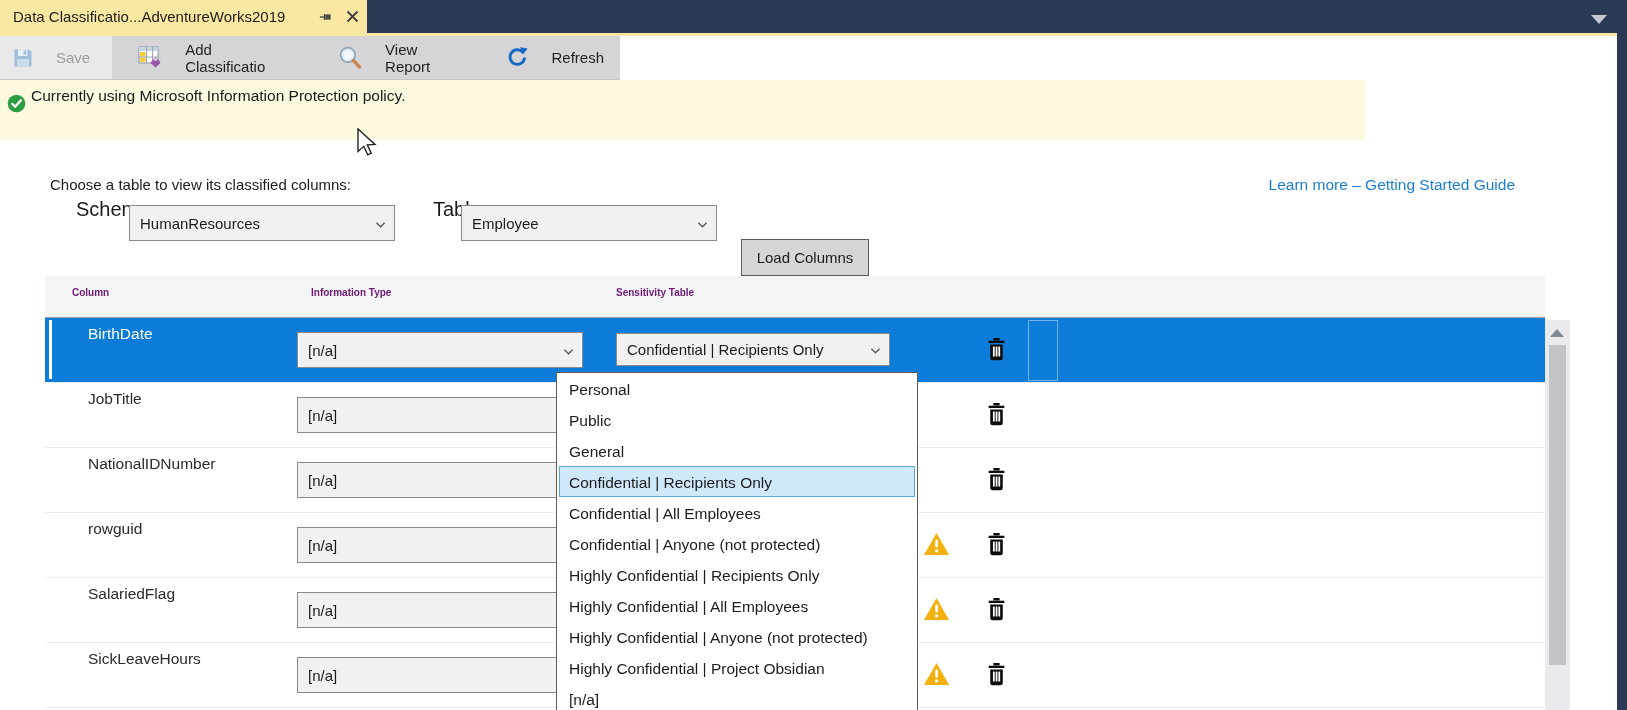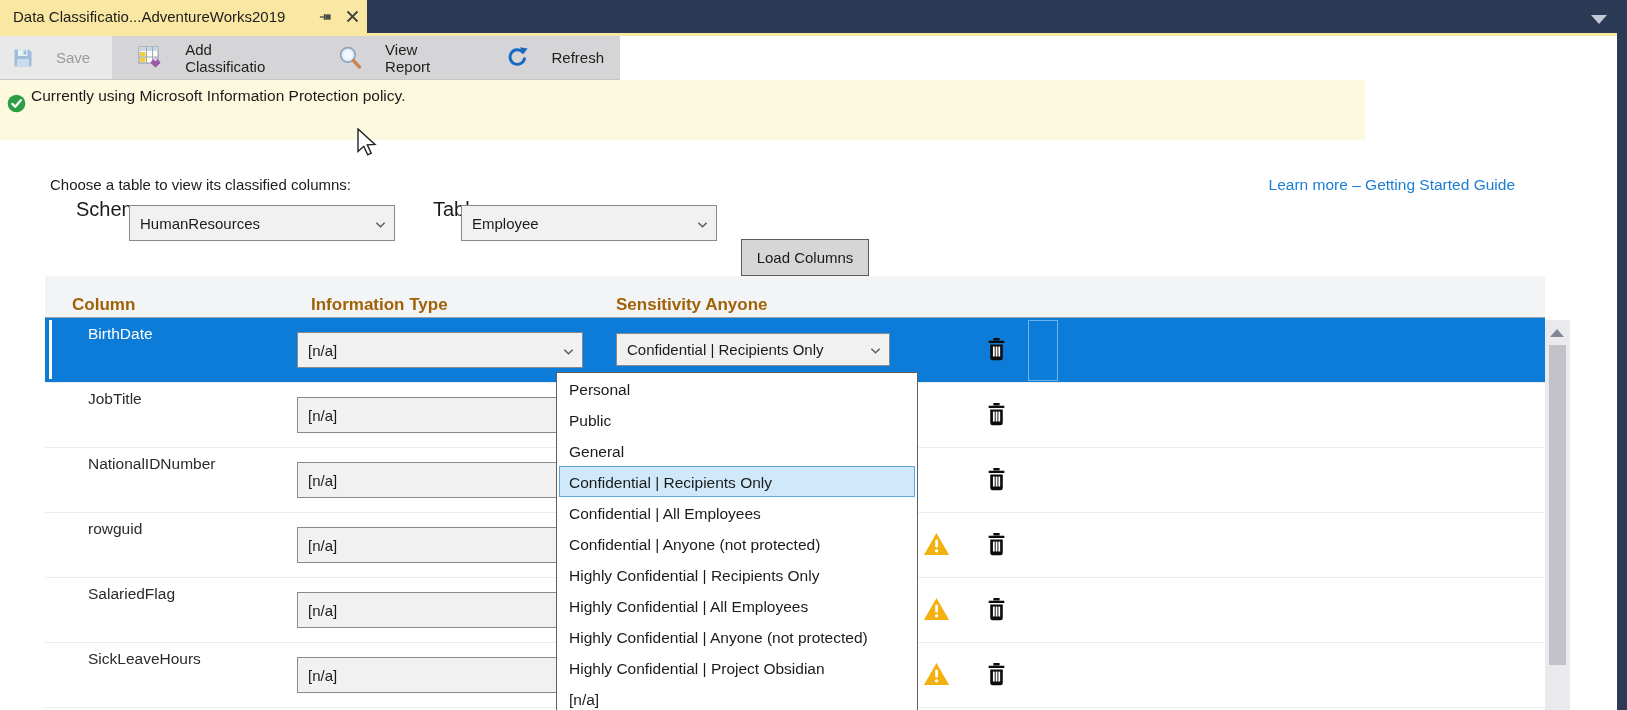--- a/index.html
+++ b/index.html
@@ -37,21 +37,21 @@
          display:flex;align-items:center;padding:0 8px 0 10px;font-size:15px;color:#1b1b1b;}
   .combo .chev{margin-left:auto;}
   .combo-schema{left:129px;top:205px;width:266px;height:36px;}
   .combo-table{left:461px;top:205px;width:256px;height:36px;}
   .load-btn{position:absolute;left:741px;top:204px;width:128px;height:37px;background:#D6D6D6;
             border:1px solid #5B5B5B;box-sizing:border-box;display:flex;align-items:center;justify-content:center;font-size:15px;margin-top:35px;}
 
   
   .grid-header{position:absolute;left:45px;top:276px;width:1500px;height:42px;background:#F3F4F6;
                border-bottom:1px solid #9E9EA2;box-sizing:border-box;}
-  .gh{position:absolute;top:11px;font-weight:bold;font-size:17px;color:#a16207;margin-top:8px;}
+  .gh{position:absolute;top:11px;font-weight:bold;font-size:10px;color:#701a75;}
   .gh.c1{left:27px}.gh.c2{left:266px}.gh.c3{left:571px}
 
   .rows{position:absolute;left:45px;top:318px;width:1500px;}
   .grid-row{position:relative;width:100%;height:65px;background:#fff;border-bottom:1px solid #ECECEC;box-sizing:border-box;}
   .grid-row.selected{background:var(--accent,#0D7CD9);}
   .grid-row .rlabel{position:absolute;left:43px;top:7px;font-size:15.5px;color:#2b2b2b;}
   .grid-row.selected .rlabel{color:#ffffff;}
   .grid-row .combo{left:252px;top:14px;width:286px;height:36px;}
   .grid-row .sens-combo{left:571px;top:15px;width:274px;height:33px;}
   .sel-stripe{position:absolute;left:4px;top:2px;bottom:3px;width:3px;background:#fdfdfd;}
@@ -177,21 +177,21 @@
     </span>
   </div>
 
   <div class="load-btn">
     <span>Load Columns</span>
   </div>
 
   <div class="grid-header">
     <span class="gh c1">Column</span>
     <span class="gh c2">Information Type</span>
-    <span class="gh c3">Sensitivity Anyone</span>
+    <span class="gh c3">Sensitivity Table</span>
   </div>
 
   <div class="rows" id="rows">
       <div class="grid-row selected">
       <span class="sel-stripe"></span>
       <span class="rlabel">BirthDate</span>
       <div class="combo">
         <span>[n/a]</span>
         <span class="chev">
           <svg width="11" height="8" viewBox="0 0 12 8">

